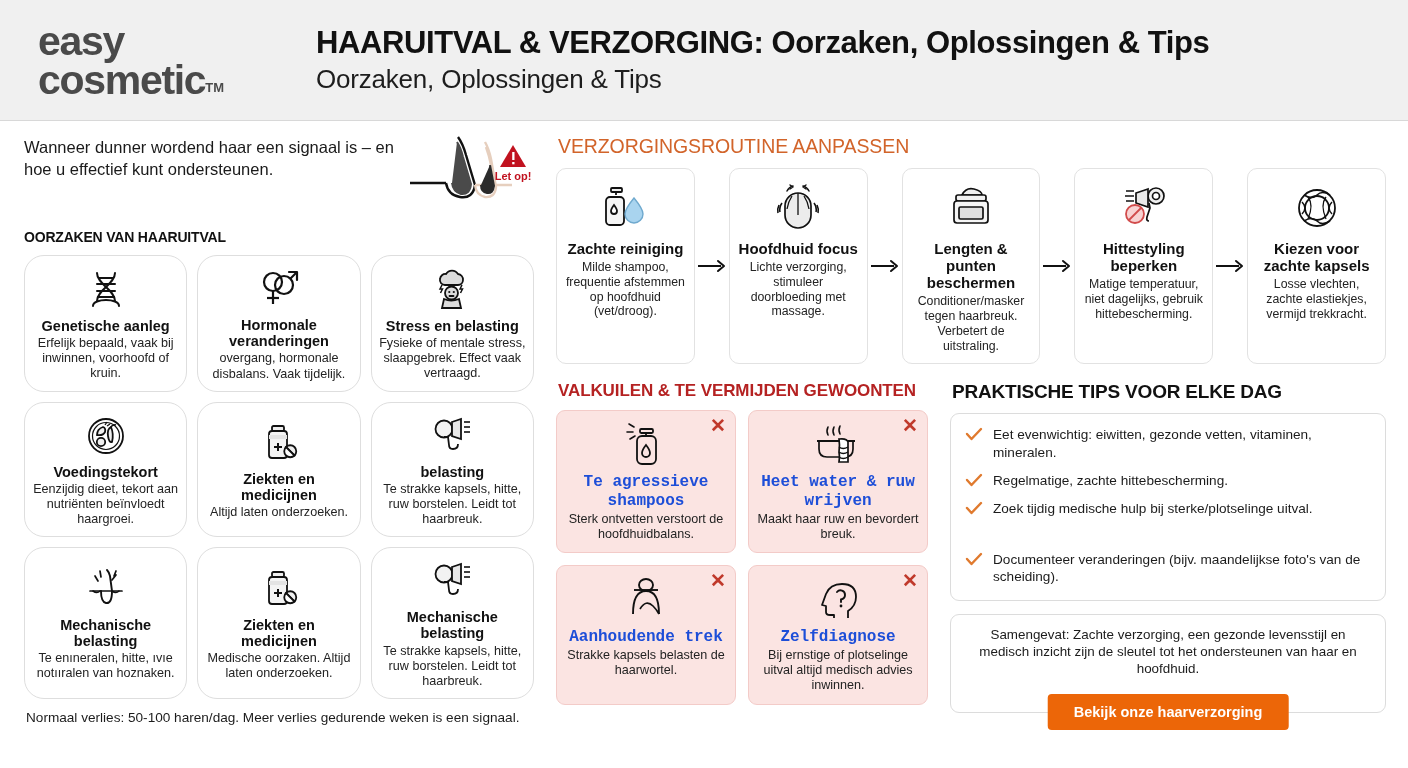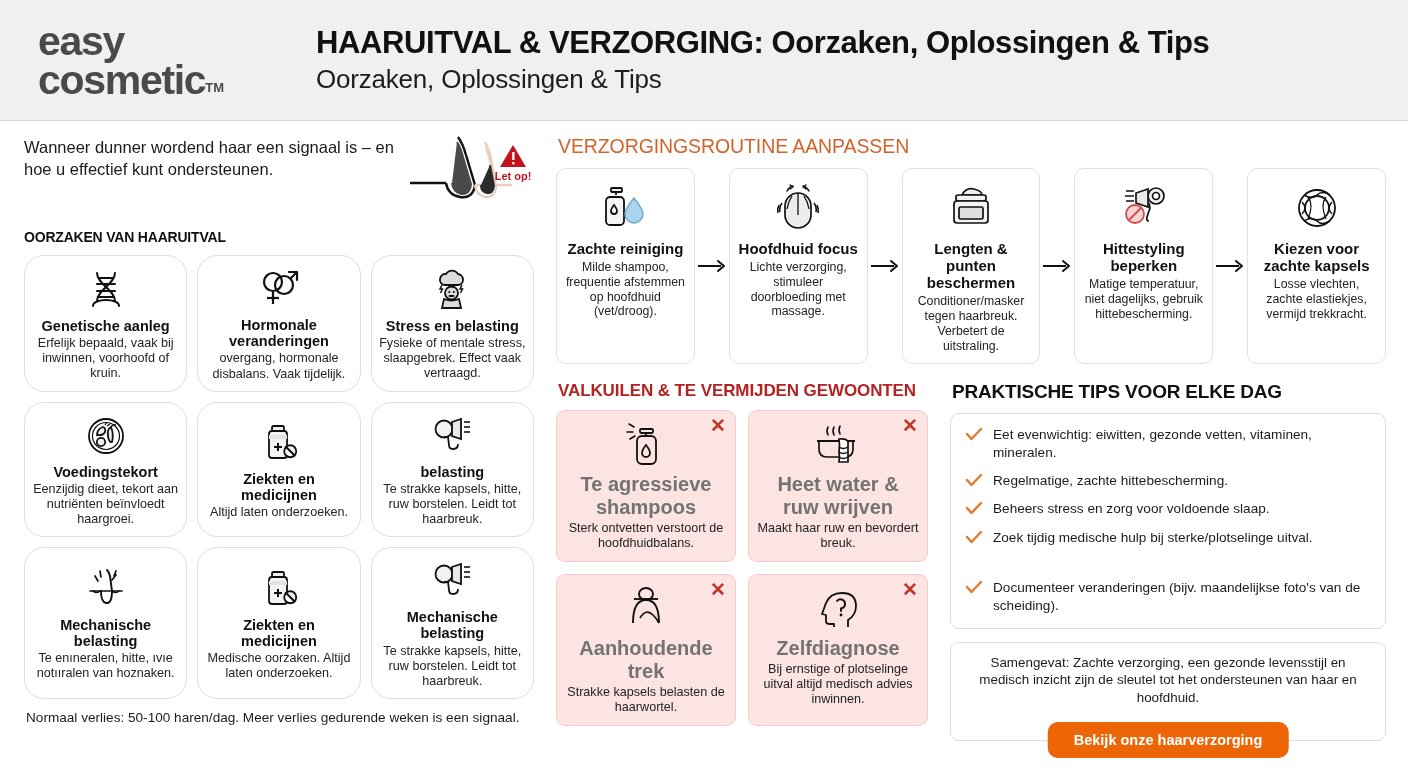--- a/index.html
+++ b/index.html
@@ -225,25 +225,26 @@
   .pit-card .xmark {
     position: absolute;
     top: 5px; right: 9px;
     color: #c0392b;
     font-size: 19px;
     font-weight: bold;
     line-height: 1;
   }
   .pit-card .ico { height: 50px; display:flex; align-items:center; justify-content:center; margin-bottom: 3px; }
   .pit-card .p-title {
-    font-size: 20px;
+    font-size: 16px;
     font-weight: bold;
     line-height: 1.14;
-    color: #737373;
+    color: #1d4ed8;
     margin-bottom: 2px;
+    font-family: Liberation Mono, monospace;
   }
   .pit-card .p-desc {
     font-size: 12.6px;
     line-height: 1.2;
     color: #232323;
   }
 
   
   .tips-box {
     border: 1px solid #dcdcdc;
@@ -280,21 +281,21 @@
     color: #1c1c1c;
   }
   .cta-btn {
     position: absolute;
     left: 50%;
     transform: translateX(-50%);
     bottom: -18px;
     background: #ec6608;
     color: #fff;
     border: none;
-    border-radius: 10px;
+    border-radius: 4px;
     padding: 10px 26px;
     font-family: "Liberation Sans", sans-serif;
     font-size: 14.5px;
     font-weight: bold;
     cursor: pointer;
     white-space: nowrap;
   }
 
   svg { display: block; }
 </style>
@@ -684,28 +685,20 @@
                   </svg>
               </span>
               <span class="tip-text">Regelmatige, zachte hittebescherming.</span>
             </div>
             <div class="tip-item">
               <span class="tip-check">
                 <svg width="18" height="15" viewBox="0 0 18 15">
                     <path d="M2 7 L6.5 12 L16 2" fill="none" stroke="#e07a2e" stroke-width="2.4" stroke-linecap="round" stroke-linejoin="round"></path>
                   </svg>
               </span>
-              <span class="tip-text">Beheers stress en zorg voor voldoende slaap.</span>
-            </div>
-            <div class="tip-item">
-              <span class="tip-check">
-                <svg width="18" height="15" viewBox="0 0 18 15">
-                    <path d="M2 7 L6.5 12 L16 2" fill="none" stroke="#e07a2e" stroke-width="2.4" stroke-linecap="round" stroke-linejoin="round"></path>
-                  </svg>
-              </span>
               <span class="tip-text">Zoek tijdig medische hulp bij sterke/plotselinge uitval.</span>
             </div>
             <div class="tip-item">
               <span class="tip-check">
                 <svg width="18" height="15" viewBox="0 0 18 15">
                     <path d="M2 7 L6.5 12 L16 2" fill="none" stroke="#e07a2e" stroke-width="2.4" stroke-linecap="round" stroke-linejoin="round"></path>
                   </svg>
               </span>
               <span class="tip-text">Documenteer veranderingen (bijv. maandelijkse foto's van de scheiding).</span>
             </div>

